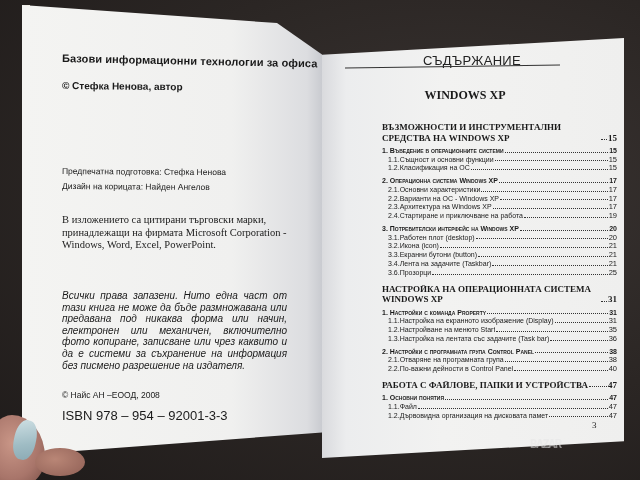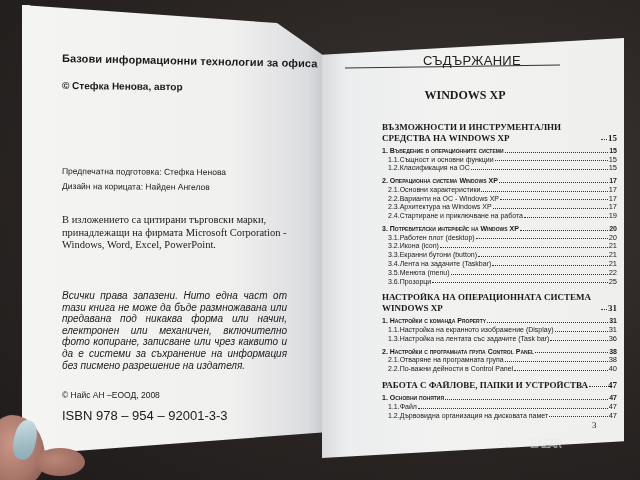--- a/index.html
+++ b/index.html
@@ -155,43 +155,43 @@
       <span class="t">3.3.Екранни бутони (button)</span>
       <span class="dots"></span>
       <span class="p">21</span>
     </div>
     <div class="toc-row lvl-2">
       <span class="t">3.4.Лента на задачите (Taskbar)</span>
       <span class="dots"></span>
       <span class="p">21</span>
     </div>
     <div class="toc-row lvl-2">
-      <span class="t">3.5.Менюта (menu)</span>
-      <span class="dots"></span>
-      <span class="p">22</span>
-    </div>
-    <div class="toc-row lvl-2">
       <span class="t">3.6.Прозорци</span>
       <span class="dots"></span>
       <span class="p">25</span>
     </div>
     <div class="toc-row lvl-chapter">
       <span class="t">НАСТРОЙКА НА ОПЕРАЦИОННАТА СИСТЕМА WINDOWS XP</span>
       <span class="dots"></span>
       <span class="p">31</span>
     </div>
     <div class="toc-row lvl-1">
       <span class="t">1. Настройки с команда Property</span>
       <span class="dots"></span>
       <span class="p">31</span>
     </div>
     <div class="toc-row lvl-2">
       <span class="t">1.1.Настройка на екранното изображение (Display)</span>
       <span class="dots"></span>
       <span class="p">31</span>
+    </div>
+    <div class="toc-row lvl-2">
+      <span class="t">1.2.Настройване на менюто Start</span>
+      <span class="dots"></span>
+      <span class="p">35</span>
     </div>
     <div class="toc-row lvl-2">
       <span class="t">1.3.Настройка на лентата със задачите (Task bar)</span>
       <span class="dots"></span>
       <span class="p">36</span>
     </div>
     <div class="toc-row lvl-1">
       <span class="t">2. Настройки с програмната група Control Panel</span>
       <span class="dots"></span>
       <span class="p">38</span>

